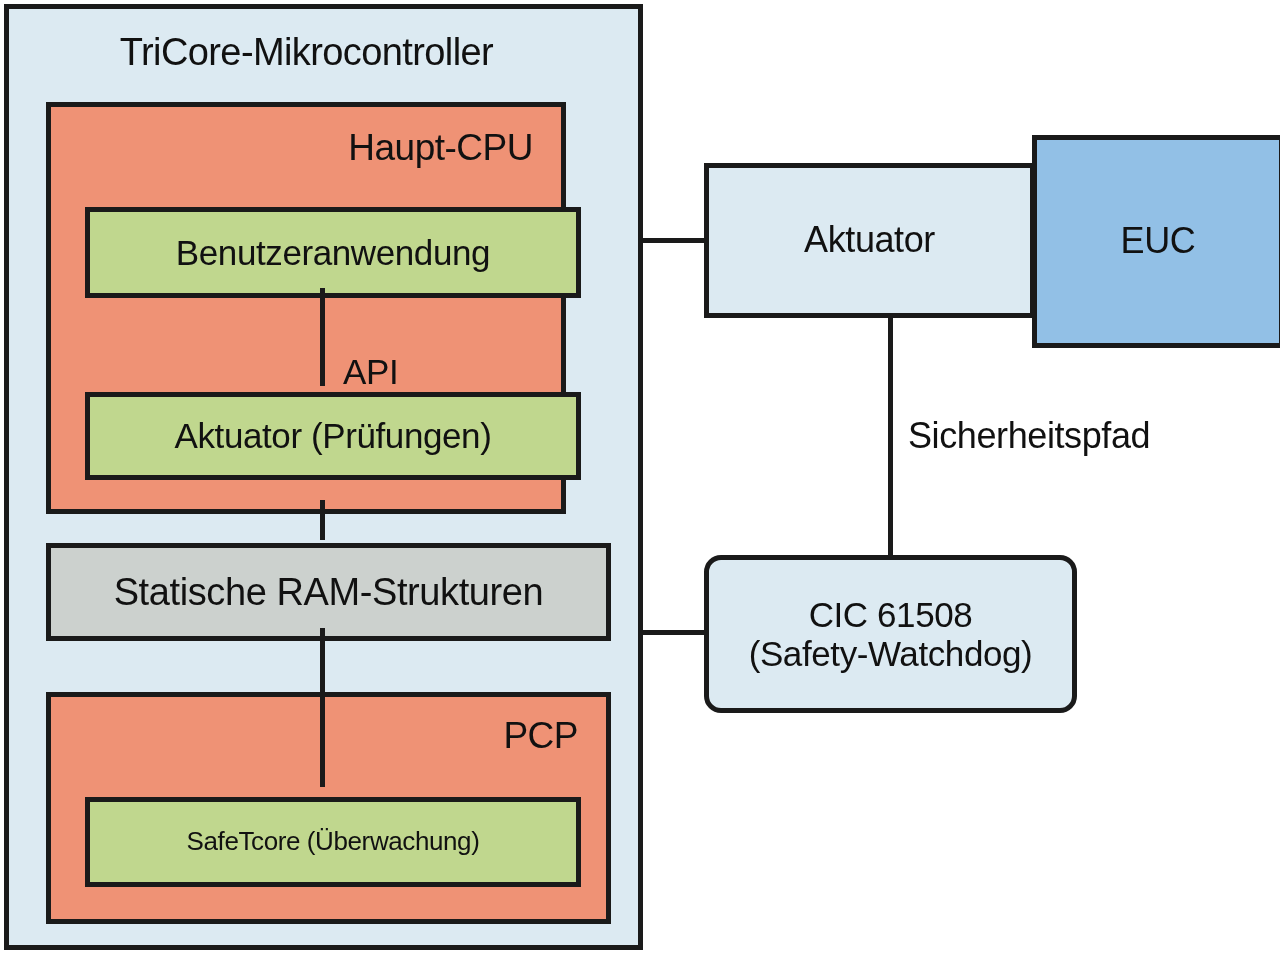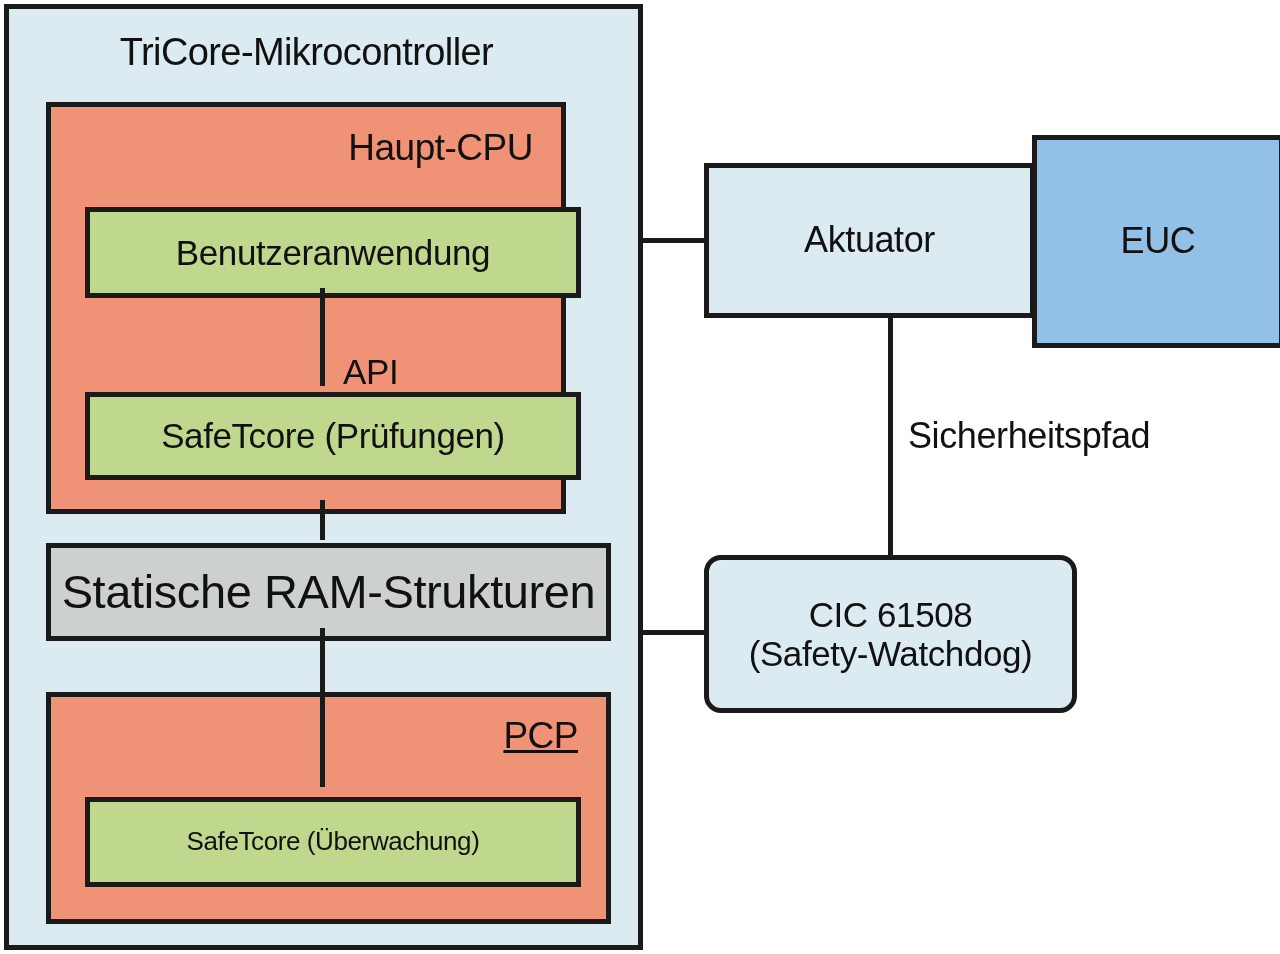--- a/index.html
+++ b/index.html
@@ -98,41 +98,40 @@
     margin-top: 39px;
   }
 
   
   #ram-box {
     left: 37px;
     top: 534px;
     width: 565px;
     height: 98px;
     background: #CCD1CE;
-    font-size: 47px;
+    font-size: 38px;
     letter-spacing: -0.4px;
   }
 
   
   #pcp-box {
     left: 37px;
     top: 683px;
     width: 565px;
     height: 232px;
     background: #EF9275;
     display: block;
   }
   #pcp-label {
     position: absolute;
     right: 28px;
     top: 18px;
     font-size: 37px;
     color: #111111;
     letter-spacing: -0.5px;
-    text-decoration: underline;
   }
   #safetcore-ueberwachung {
     left: 34px;
     top: 100px;
     width: 496px;
     height: 90px;
     background: #C0D78E;
     font-size: 26px;
     letter-spacing: -0.4px;
   }
@@ -220,21 +219,21 @@
     <div id="tricore-title">TriCore-Mikrocontroller</div>
 
     <div class="box" id="haupt-cpu">
 
       <div id="haupt-cpu-label">Haupt-CPU</div>
 
       <div class="box" id="benutzeranwendung">Benutzeranwendung</div>
 
       <div id="api-label">API</div>
 
-      <div class="box" id="safetcore-pruefungen">SafeTcore (Prüfungen)</div>
+      <div class="box" id="safetcore-pruefungen">Aktuator (Prüfungen)</div>
     </div>
 
     <div class="box" id="ram-box">Statische RAM-Strukturen</div>
 
     <div class="box" id="pcp-box">
 
       <div id="pcp-label">PCP</div>
 
       <div class="box" id="safetcore-ueberwachung">SafeTcore (Überwachung)</div>
     </div>

